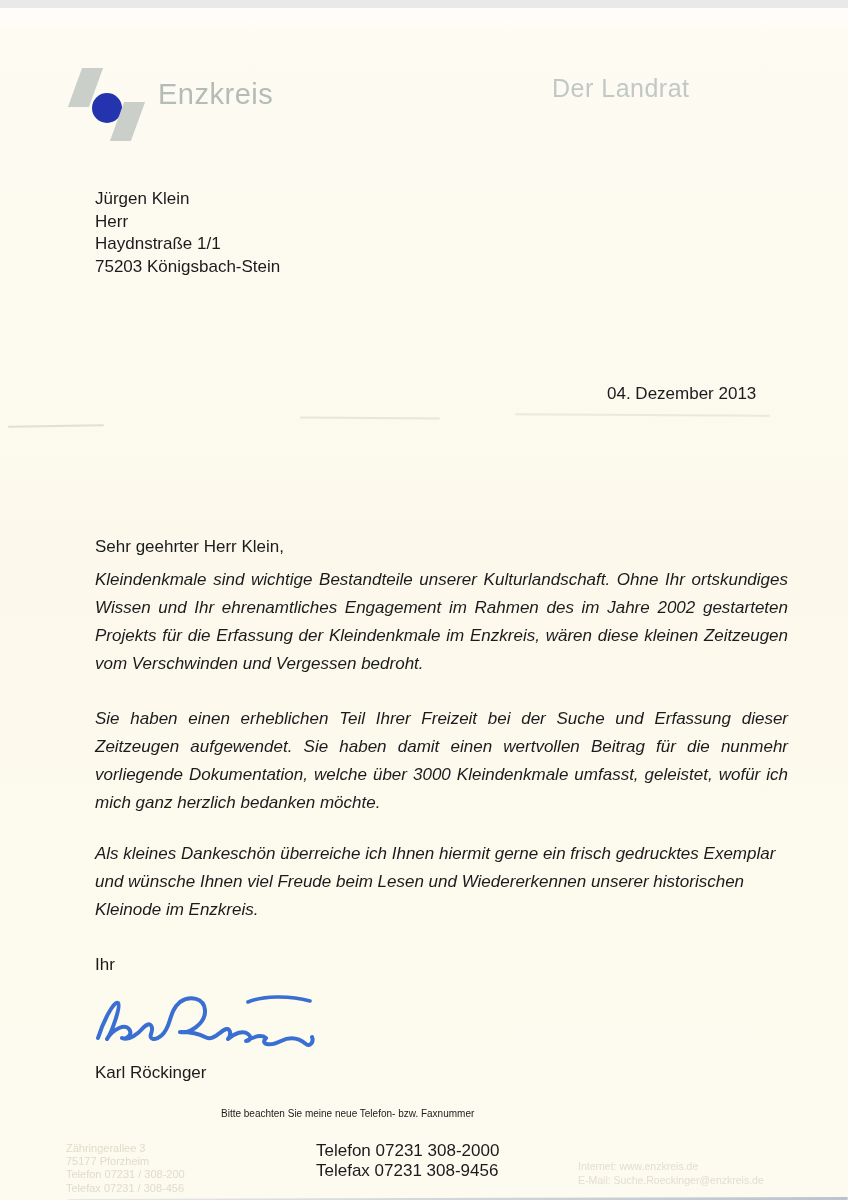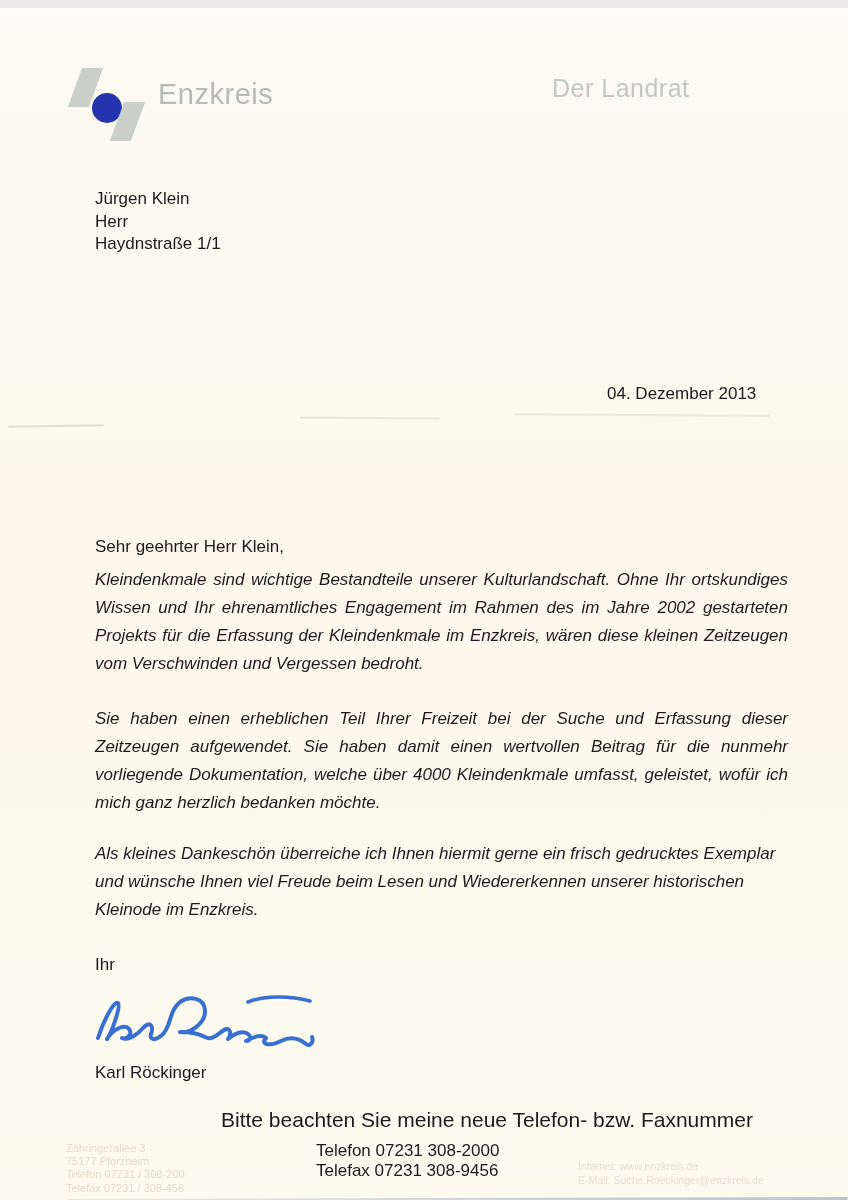--- a/index.html
+++ b/index.html
@@ -28,21 +28,21 @@
   .para { left:95px; width:693px; font-size:17px; line-height:28px; margin:0;font-style:italic; }
   .just { text-align:justify; text-align-last:left; }
   .p1 { top:558px; }
   .p2 { top:697px; }
   .p3 { top:832px; }
   .closing { left:95px; top:947px; font-size:17px; }
   .signature { left:88px; top:983px; width:240px; height:62px; }
   .signer { left:95px; top:1055px; font-size:17px; }
 
   
-  .notice { left:221px; top:1100px; font-size:21px;text-align:right; }
+  .notice { left:221px; top:1100px; font-size:10px;text-align:right; }
   .phones { left:316px; top:1133px; font-size:17px; line-height:20px; }
 
   
   .footer-left  { left:66px;  top:1134px; font-size:11px;   line-height:13.2px; color:#e0ddcb; }
   .footer-right { left:578px; top:1152px; font-size:10.5px; line-height:13.5px; color:#e2dfd1; }
 
   
   .crease { position:absolute; height:2px; background:rgba(190,194,186,0.45); border-radius:2px; }
   .crease-a { left:8px;   top:417px; width:96px;  transform:rotate(-1deg); }
   .crease-b { left:300px; top:409px; width:140px; transform:rotate(0.4deg); background:rgba(195,199,191,0.38); }
@@ -61,31 +61,32 @@
     <div class="logo-dot" id="logo-dot" style="background: rgb(35, 52, 174);"></div>
     <div class="logo-stripe stripe-2"></div>
   </div>
   <div class="abs brand">Enzkreis</div>
   <div class="abs dept">Der Landrat</div>
 
   <div class="abs recipient">
     <div>Jürgen Klein</div>
     <div>Herr</div>
     <div>Haydnstraße 1/1</div>
+    <div>75203 Königsbach-Stein</div>
   </div>
 
   <div class="abs date">04. Dezember 2013</div>
 
   <div class="crease crease-a"></div>
   <div class="crease crease-b"></div>
   <div class="crease crease-c"></div>
 
   <div class="abs salutation">Sehr geehrter Herr Klein,</div>
   <p class="abs para just p1">Kleindenkmale sind wichtige Bestandteile unserer Kulturlandschaft. Ohne Ihr ortskundiges Wissen und Ihr ehrenamtliches Engagement im Rahmen des im Jahre 2002 gestarteten Projekts für die Erfassung der Kleindenkmale im Enzkreis, wären diese kleinen Zeitzeugen vom Verschwinden und Vergessen bedroht.</p>
-  <p class="abs para just p2">Sie haben einen erheblichen Teil Ihrer Freizeit bei der Suche und Erfassung dieser Zeitzeugen aufgewendet. Sie haben damit einen wertvollen Beitrag für die nunmehr vorliegende Dokumentation, welche über 4000 Kleindenkmale umfasst, geleistet, wofür ich mich ganz herzlich bedanken möchte.</p>
+  <p class="abs para just p2">Sie haben einen erheblichen Teil Ihrer Freizeit bei der Suche und Erfassung dieser Zeitzeugen aufgewendet. Sie haben damit einen wertvollen Beitrag für die nunmehr vorliegende Dokumentation, welche über 3000 Kleindenkmale umfasst, geleistet, wofür ich mich ganz herzlich bedanken möchte.</p>
   <p class="abs para p3">Als kleines Dankeschön überreiche ich Ihnen hiermit gerne ein frisch gedrucktes Exemplar und wünsche Ihnen viel Freude beim Lesen und Wiedererkennen unserer historischen Kleinode im Enzkreis.</p>
 
   <div class="abs closing">Ihr</div>
 
   <svg class="abs signature" viewBox="0 0 240 60" fill="none" xmlns="http://www.w3.org/2000/svg">
     <path id="sig-main" stroke-width="4" stroke-linecap="round" stroke-linejoin="round" opacity="0.95" d="M 10 46
          C 15 30, 26 8, 30 11
          C 33 14, 24 40, 19 47
          C 26 36, 37 32, 41 37
          C 45 42, 39 48, 34 46

